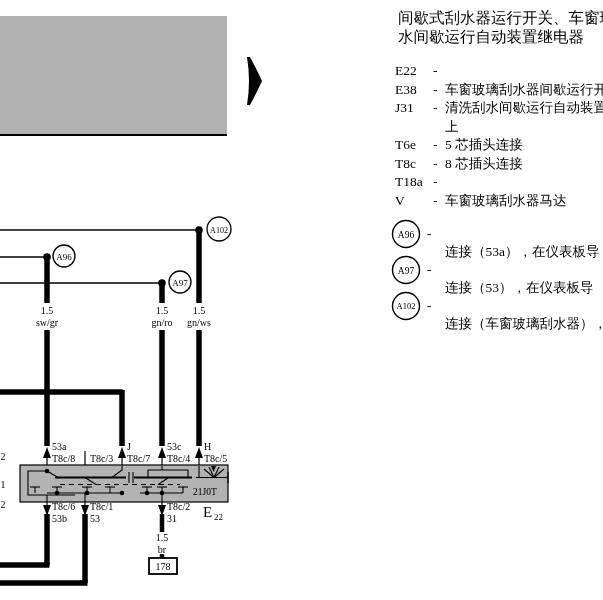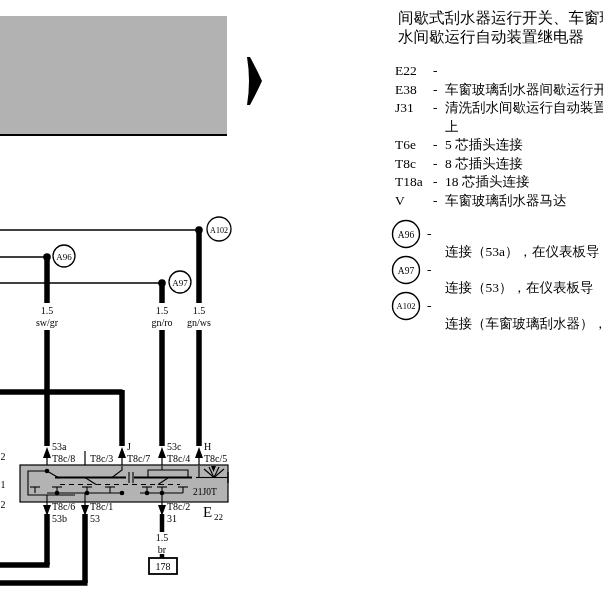--- a/index.html
+++ b/index.html
@@ -71,21 +71,20 @@
           <span class="desc">5 芯插头连接</span>
       </div>
       <div class="lrow">
         <span class="code">T8c</span>
           <span class="dash">-</span>
           <span class="desc">8 芯插头连接</span>
       </div>
       <div class="lrow">
         <span class="code">T18a</span>
           <span class="dash">-</span>
-          <span class="desc">18 芯插头连接</span>
       </div>
       <div class="lrow">
         <span class="code">V</span>
           <span class="dash">-</span>
           <span class="desc">车窗玻璃刮水器马达</span>
       </div>
     </div>
 
     <div class="connections">
       <div class="crow">

